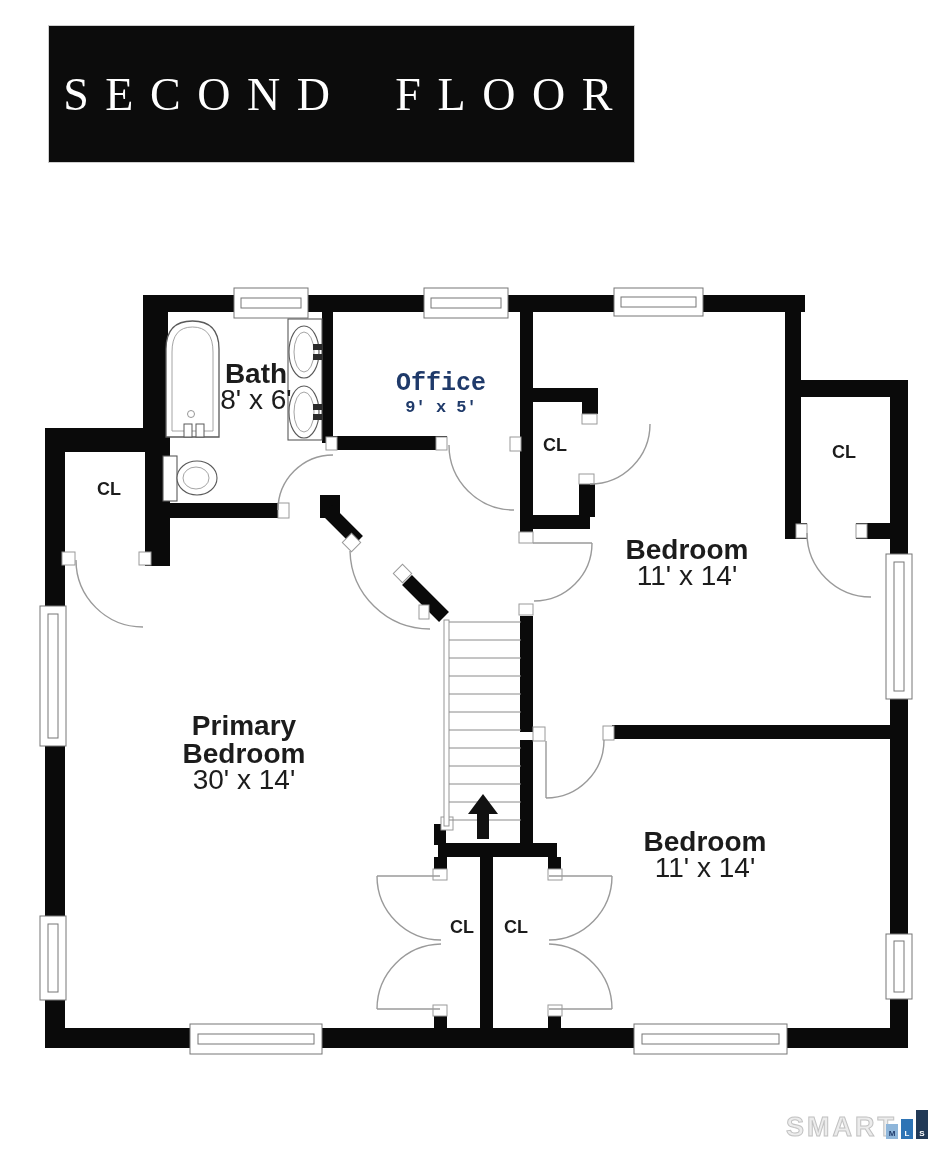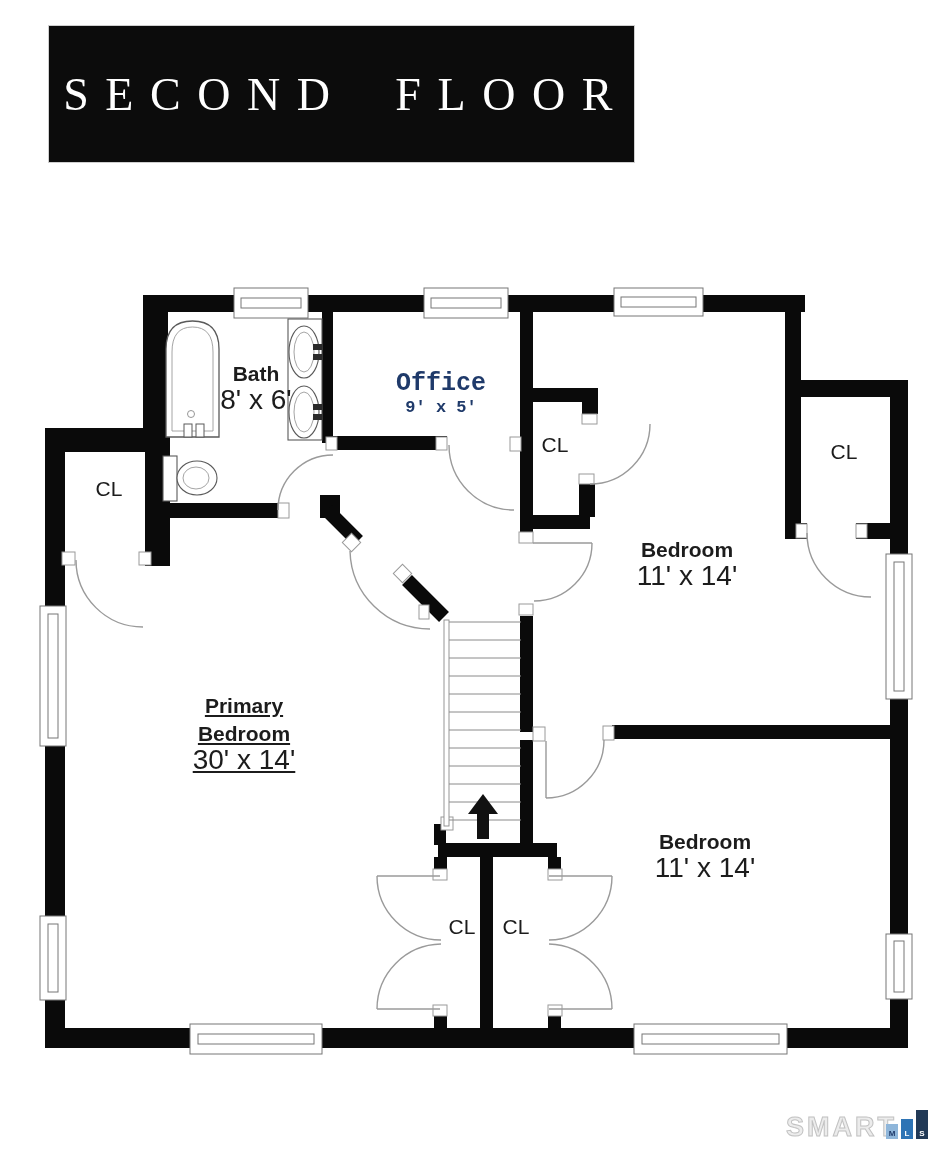--- a/index.html
+++ b/index.html
@@ -4,25 +4,25 @@
 <style>
   html,body{margin:0;padding:0;background:#ffffff;}
   .page{position:relative;width:944px;height:1158px;background:#ffffff;overflow:hidden;
         font-family:"Liberation Sans",sans-serif;}
   .title-banner{position:absolute;left:48px;top:25px;width:585px;height:136px;
         background:#0c0c0c;border:1px solid #cfcfcf;display:flex;align-items:center;justify-content:center;}
   .title-text{font-family:"Liberation Serif",serif;font-size:46px;color:#ffffff;
         letter-spacing:0.36em;word-spacing:0.45em;white-space:nowrap;padding-left:0.2em;}
   .plan-svg{position:absolute;left:0;top:0;width:944px;height:1158px;}
   .lbl{position:absolute;transform:translate(-50%,-50%);text-align:center;white-space:nowrap;color:#1c1c1c;}
-  .room-name{font-size:21px;font-weight:bold;line-height:28px;display:block;}
+  .room-name{font-size:28px;font-weight:bold;line-height:28px;display:block;}
   .room-dims{font-size:28px;line-height:24px;display:block;}
   .office-name{font-size:25px;font-weight:bold;line-height:28px;display:block;color:#1f3a6a;}
   .office-dims{font-size:17px;font-weight:bold;line-height:20px;display:block;color:#1f3a6a;}
-  .cl{font-size:21px;font-weight:normal;}
+  .cl{font-size:18px;font-weight:bold;}
   .wm-brand{position:absolute;left:786px;top:1112px;font-size:27px;font-weight:bold;
         letter-spacing:3px;color:#ececec;-webkit-text-stroke:1px #c2c2c2;}
   .wm-bar{position:absolute;display:flex;align-items:flex-end;justify-content:center;
         font-size:8px;font-weight:bold;line-height:10px;}
   .wm-m{left:886px;top:1124px;width:12px;height:15px;background:#8fb6da;color:#1f3a6a;}
   .wm-l{left:901px;top:1119px;width:12px;height:20px;background:#2e74b5;color:#ffffff;}
   .wm-s{left:916px;top:1110px;width:12px;height:29px;background:#223a57;color:#ffffff;}
 </style>
 </head>
 <body>
@@ -204,21 +204,21 @@
   <div class="lbl" style="left:441px;top:394px;font-family:Liberation Mono, monospace;">
     <span class="office-name">Office</span>
     <span class="office-dims">9' x 5'</span>
   </div>
 
   <div class="lbl" style="left:687px;top:562px;">
     <span class="room-name">Bedroom</span>
     <span class="room-dims">11' x 14'</span>
   </div>
 
-  <div class="lbl" style="left:244px;top:732px;text-decoration:underline;">
+  <div class="lbl" style="left:244px;top:752px;">
     <span class="room-name">Primary</span>
     <span class="room-name">Bedroom</span>
     <span class="room-dims">30' x 14'</span>
   </div>
 
   <div class="lbl" style="left:705px;top:854px;">
     <span class="room-name">Bedroom</span>
     <span class="room-dims">11' x 14'</span>
   </div>
 

